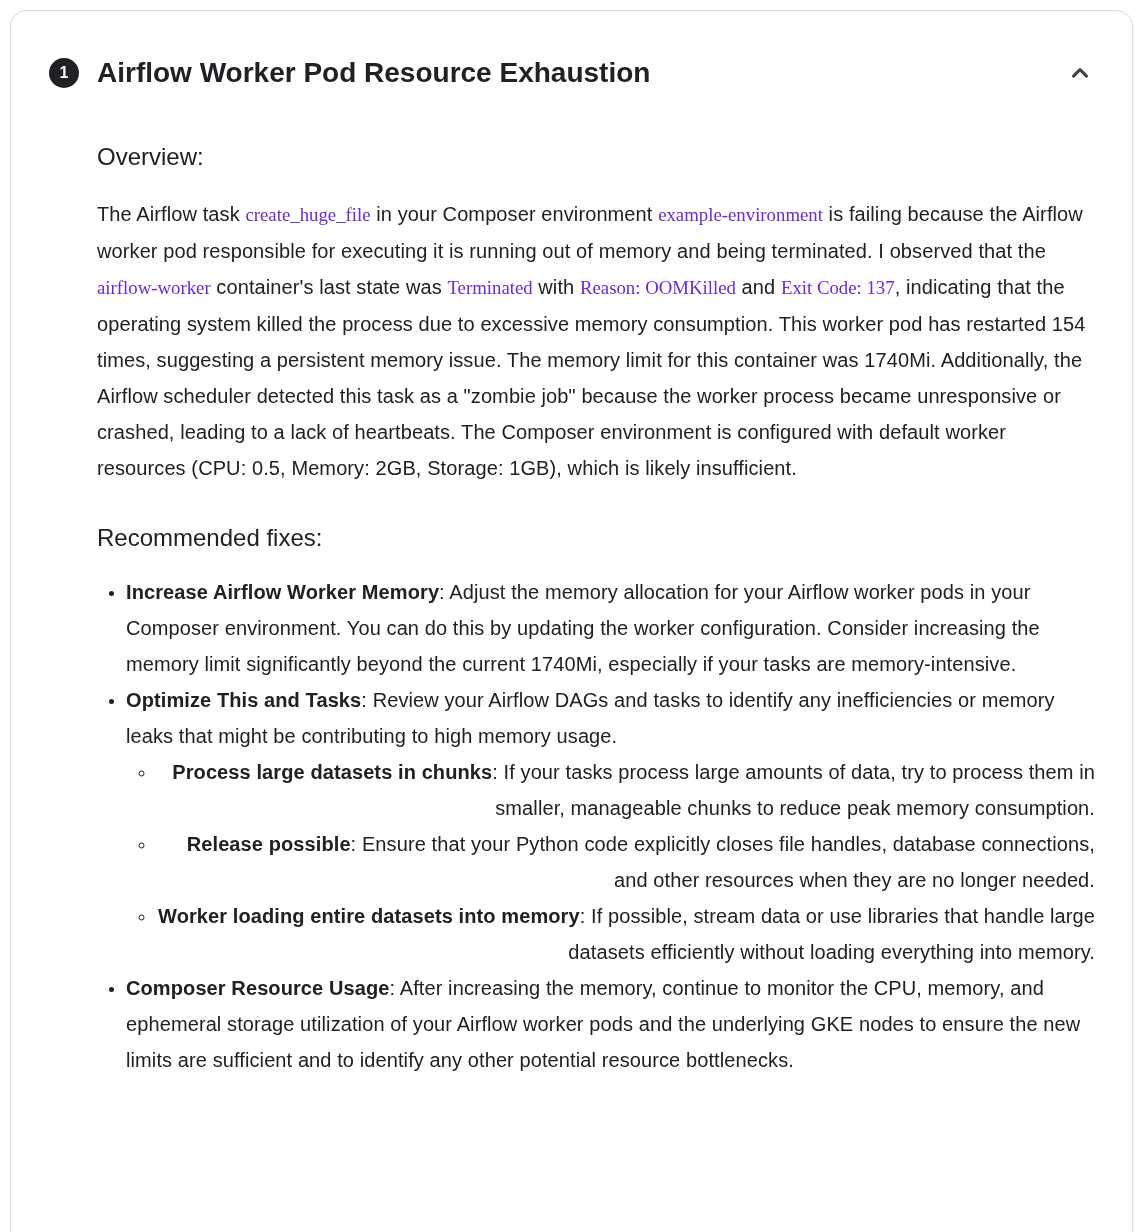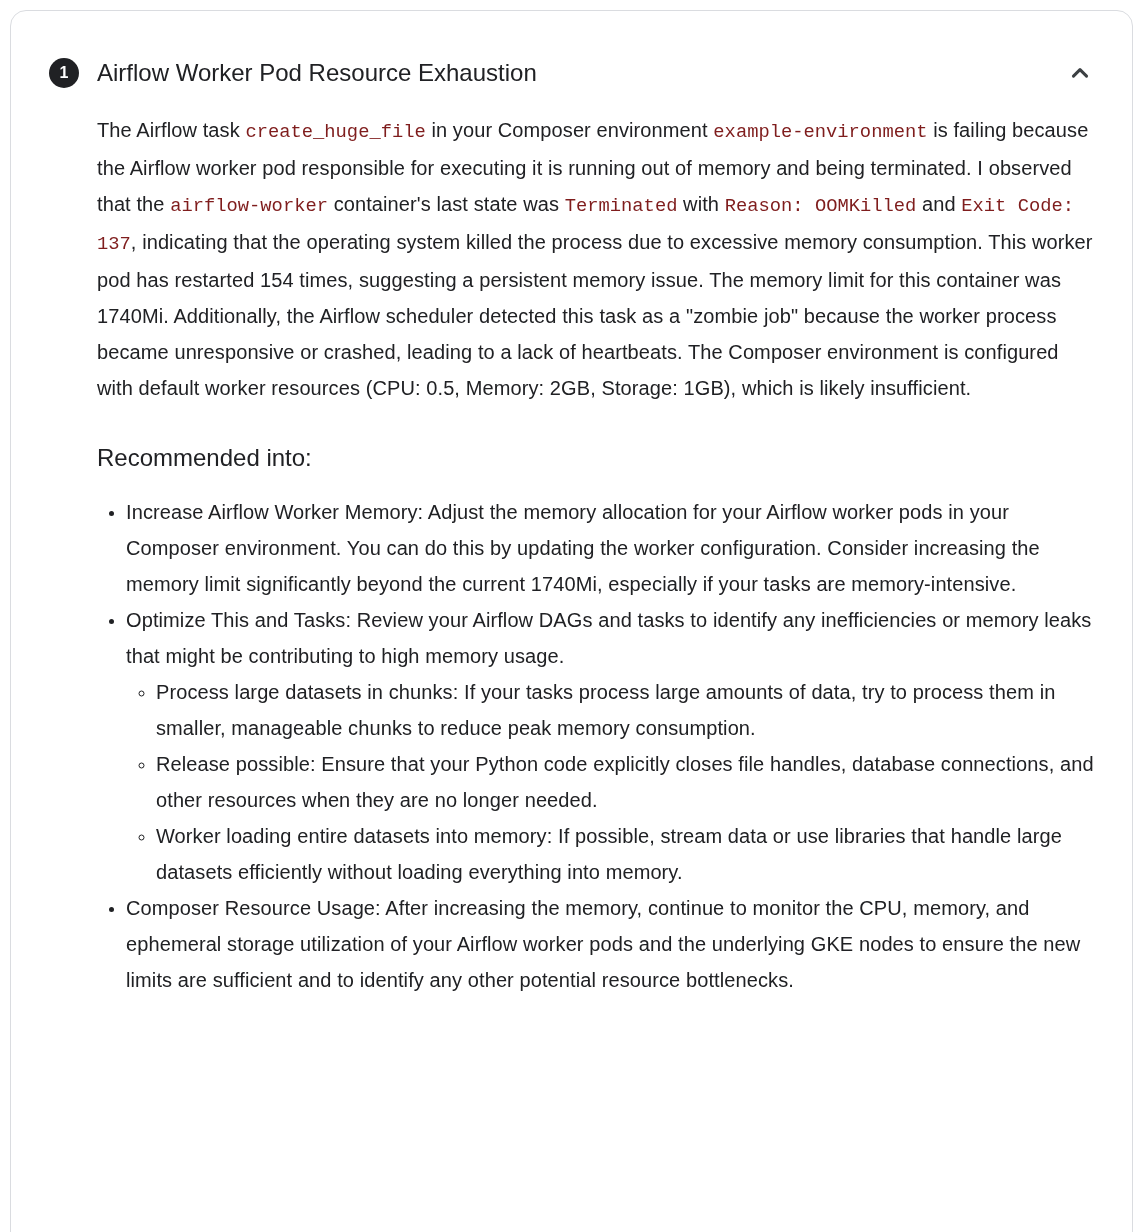--- a/index.html
+++ b/index.html
@@ -43,23 +43,23 @@
     font-size: 16px;
     font-weight: 700;
     display: flex;
     align-items: center;
     justify-content: center;
     flex: 0 0 auto;
   }
   .card-title {
     flex: 1 1 auto;
     margin-left: 18px;
-    font-size: 24px;
+    font-size: 28px;
     line-height: 32px;
-    font-weight: 400;
+    font-weight: 700;
     color: #202124;
     white-space: nowrap;
     overflow: hidden;
   }
   .collapse-btn {
     flex: 0 0 auto;
     width: 32px;
     height: 32px;
     border: none;
     background: transparent;
@@ -83,65 +83,67 @@
   .overview-heading { margin-top: 52px; }
   .fixes-heading { margin-top: 36px; }
   .overview-paragraph {
     margin-top: 23px;
     font-size: 20px;
     line-height: 36px;
     color: #202124;
     letter-spacing: 0.1px;
   }
   .code {
-    font-family: Liberation Mono, monospace;
+    font-family: Liberation Serif, serif;
     font-size: 0.94em;
-    color: #7f1d1d;
+    color: #6d28d9;
     letter-spacing: 0;
   }
   ul.fix-list {
     margin: 20px 0 0 0;
     padding-left: 29px;
     font-size: 20px;
     line-height: 36px;
     color: #202124;
     letter-spacing: 0.1px;
   }
   ul.fix-list ul {
     margin: 0;
     padding-left: 30px;
+    text-align: right;
   }
   li::marker {
     font-size: 0.85em;
   }
   .b {
-    font-weight: 400;
+    font-weight: 700;
   }
 </style>
 </head>
 <body>
 
 <div class="card">
 
   <div class="card-header">
     <div class="badge">1</div>
     <div class="card-title">Airflow Worker Pod Resource Exhaustion</div>
     <button class="collapse-btn">
       <span style="display:flex;">
         <svg width="28" height="28" viewBox="0 0 24 24" aria-hidden="true">
           <path d="M6.4 14.7 L12 9.1 L17.6 14.7" fill="none" stroke="#3c4043" stroke-width="2.6" stroke-linecap="round" stroke-linejoin="round"></path>
         </svg>
       </span>
     </button>
   </div>
 
   <div class="content">
+    <div class="section-heading overview-heading">Overview:</div>
     <p class="overview-paragraph"><span>The Airflow task </span><span class="code">create_huge_file</span><span> in your Composer environment </span><span class="code">example-environment</span><span> is failing because the Airflow worker pod responsible for executing it is running out of memory and being terminated. I observed that the </span><span class="code">airflow-worker</span><span> container's last state was </span><span class="code">Terminated</span><span> with </span><span class="code">Reason: OOMKilled</span><span> and </span><span class="code">Exit Code: 137</span><span>, indicating that the operating system killed the process due to excessive memory consumption. This worker pod has restarted 154 times, suggesting a persistent memory issue. The memory limit for this container was 1740Mi. Additionally, the Airflow scheduler detected this task as a "zombie job" because the worker process became unresponsive or crashed, leading to a lack of heartbeats. The Composer environment is configured with default worker resources (CPU: 0.5, Memory: 2GB, Storage: 1GB), which is likely insufficient.</span></p>
 
-    <div class="section-heading fixes-heading">Recommended into:</div>
+    <div class="section-heading fixes-heading">Recommended fixes:</div>
     <ul class="fix-list">
         <li><span class="b">Increase Airflow Worker Memory</span><span>: Adjust the memory allocation for your Airflow worker pods in your Composer environment. You can do this by updating the worker configuration. Consider increasing the memory limit significantly beyond the current 1740Mi, especially if your tasks are memory-intensive.</span></li>
         <li><span class="b">Optimize This and Tasks</span><span>: Review your Airflow DAGs and tasks to identify any inefficiencies or memory leaks that might be contributing to high memory usage.</span><ul>
             <li><span class="b">Process large datasets in chunks</span><span>: If your tasks process large amounts of data, try to process them in smaller, manageable chunks to reduce peak memory consumption.</span></li>
             <li><span class="b">Release possible</span><span>: Ensure that your Python code explicitly closes file handles, database connections, and other resources when they are no longer needed.</span></li>
             <li><span class="b">Worker loading entire datasets into memory</span><span>: If possible, stream data or use libraries that handle large datasets efficiently without loading everything into memory.</span></li>
           </ul></li>
         <li><span class="b">Composer Resource Usage</span><span>: After increasing the memory, continue to monitor the CPU, memory, and ephemeral storage utilization of your Airflow worker pods and the underlying GKE nodes to ensure the new limits are sufficient and to identify any other potential resource bottlenecks.</span></li>
       </ul>
   </div>

